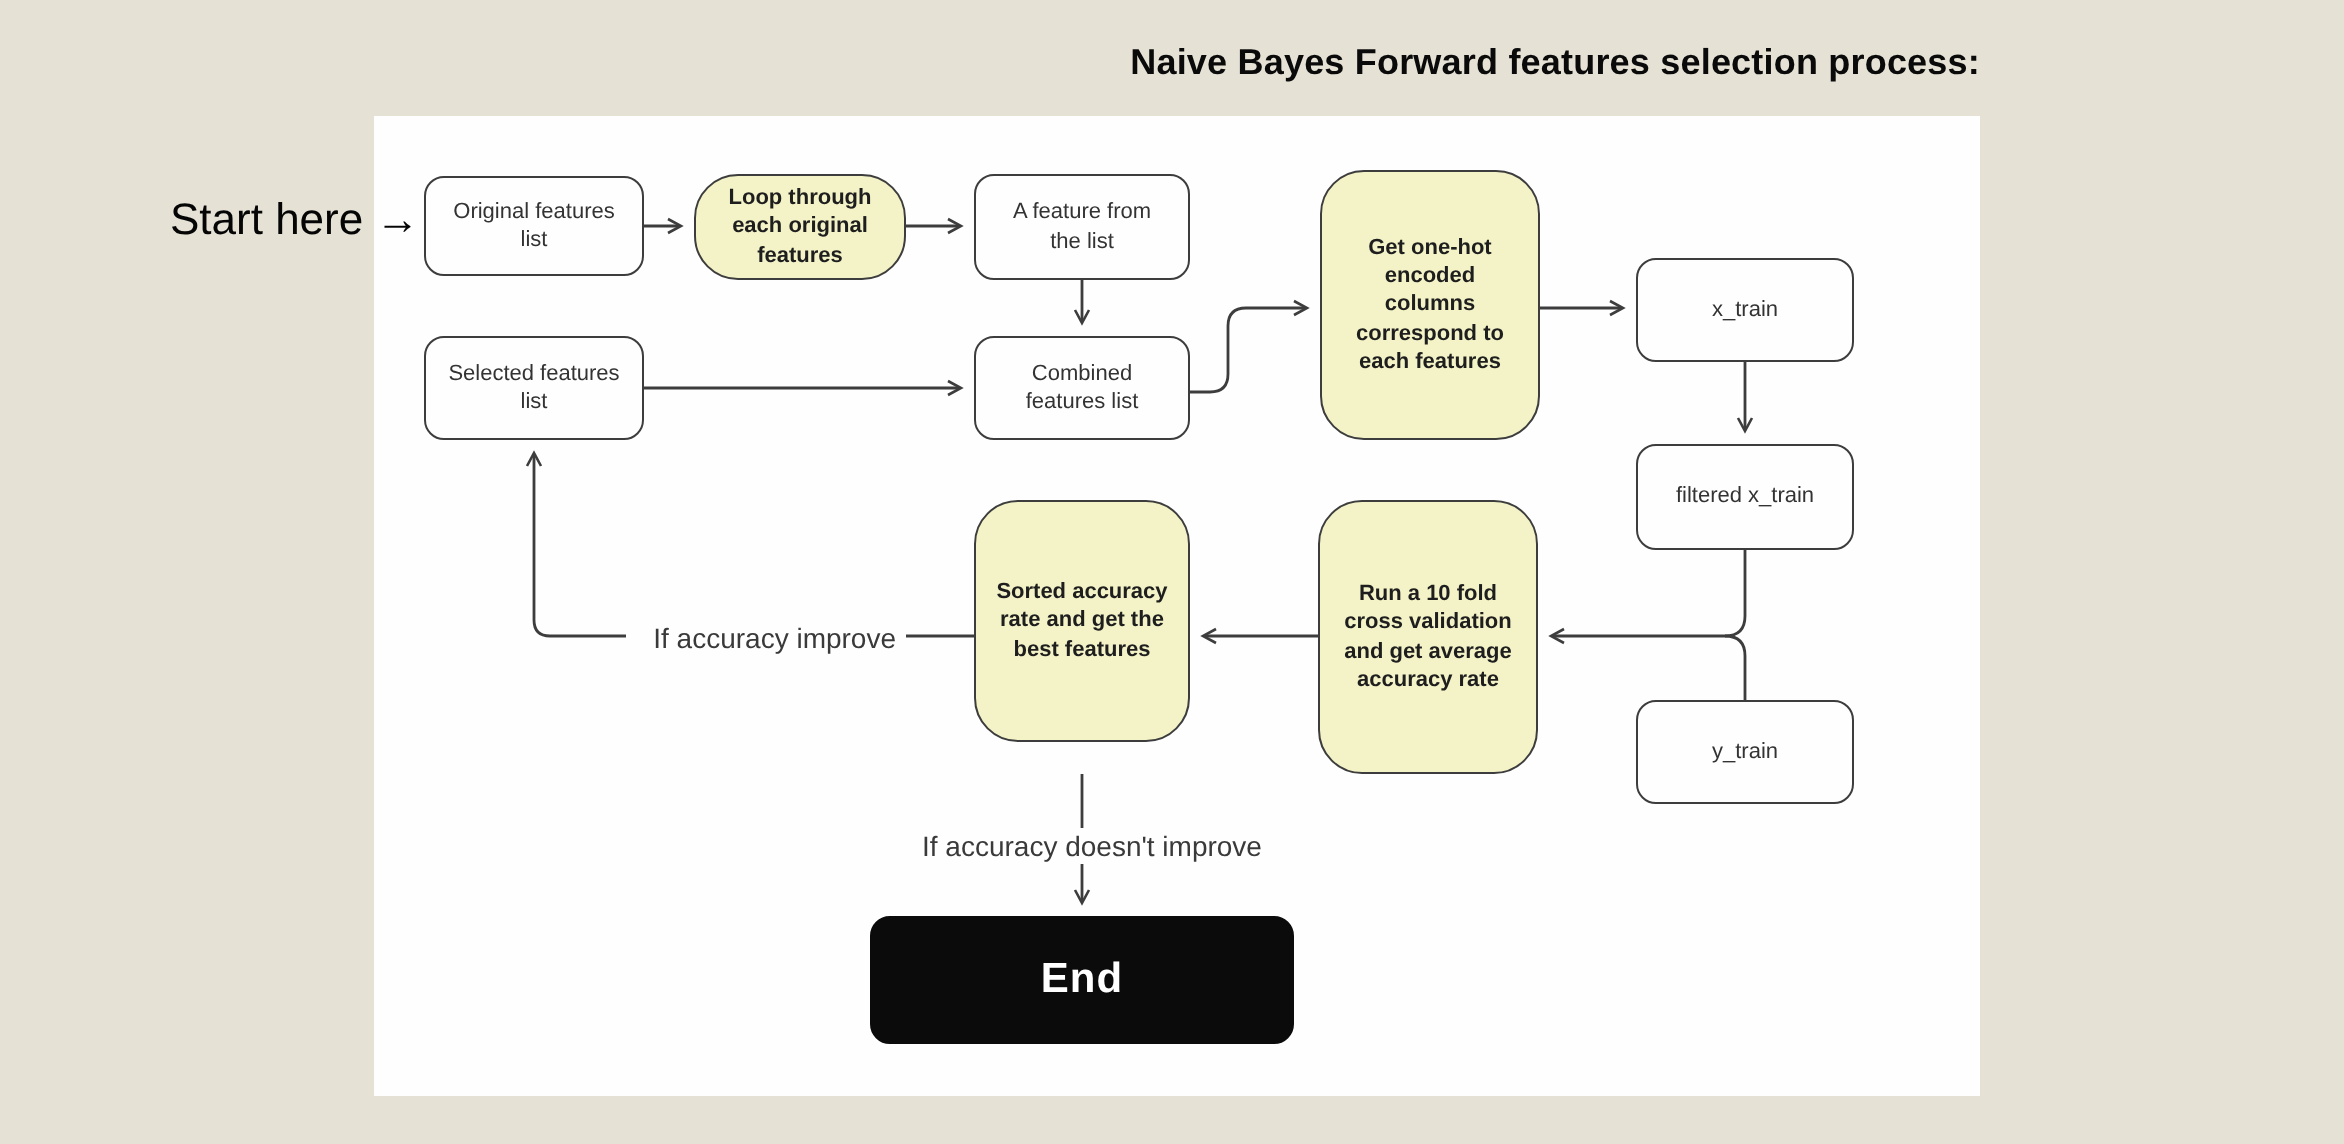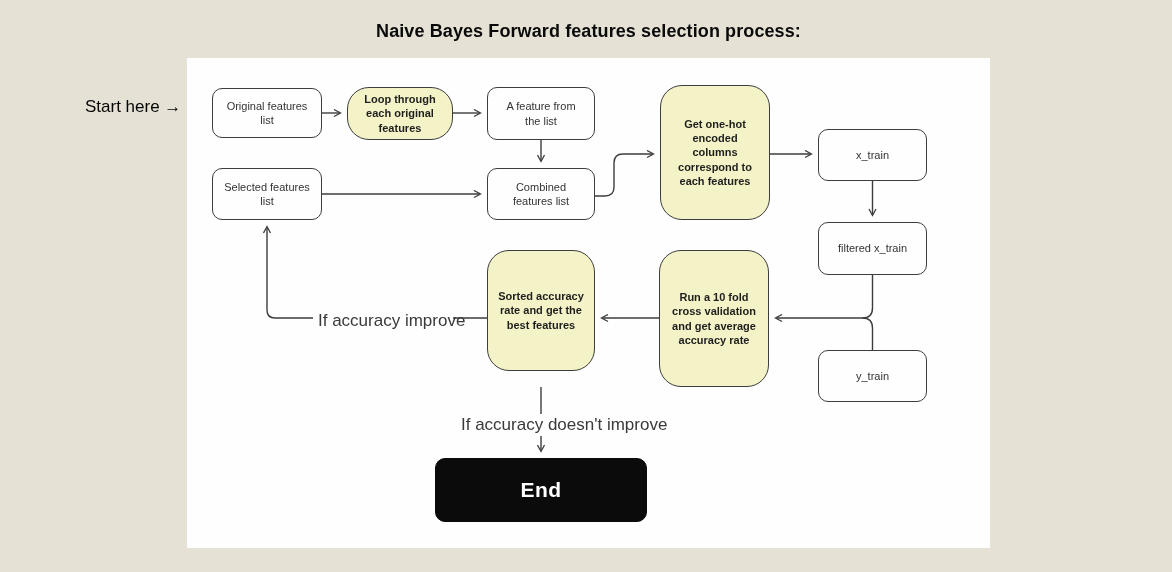--- a/index.html
+++ b/index.html
@@ -14,26 +14,26 @@
   }
   *{box-sizing:border-box;margin:0;padding:0;}
   body{
     width:1172px;height:572px;overflow:hidden;
     background:var(--background);
     font-family:"Liberation Sans","DejaVu Sans",sans-serif;
   }
   .stage{position:relative;width:1172px;height:572px;}
   .title{
     position:absolute;left:187px;top:21px;width:803px;
-    text-align:center;font-size:18px;font-weight:bold;color:#0a0a0a;
+    text-align:right;font-size:18px;font-weight:bold;color:#0a0a0a;
     letter-spacing:.1px;
   }
   .start-label{
     position:absolute;left:85px;top:97px;
-    font-size:17px;color:#050505;white-space:nowrap;z-index:5;
+    font-size:22px;color:#050505;white-space:nowrap;z-index:5;
   }
   .canvas{
     position:absolute;left:187px;top:58px;width:803px;height:490px;
     background:var(--canvas);
   }
   .wires{position:absolute;left:0;top:0;width:803px;height:490px;z-index:1;}
   .wires path{fill:none;stroke:var(--connector);stroke-width:1.4;}
   .arrowhead{fill:none;stroke:var(--connector);stroke-width:1.3;}
   .node{
     position:absolute;z-index:2;
@@ -50,21 +50,21 @@
   }
   .node.one-hot{padding:4px 11px;}
   .node.end{
     background:var(--end-fill);border-color:var(--end-fill);
     color:var(--end-text);font-weight:bold;font-size:21px;
     letter-spacing:.5px;white-space:nowrap;text-align:right;
   }
   .edge-label{
     position:absolute;z-index:3;
     background:var(--canvas);
-    font-size:17px;color:#3a3a3a;text-align:left;
+    font-size:14px;color:#3a3a3a;text-align:right;
     padding:1px 5px;white-space:nowrap;
   }
 </style>
 </head>
 <body>
 
 <div class="stage">
 
   <div class="title">Naive Bayes Forward features selection process:</div>
 

